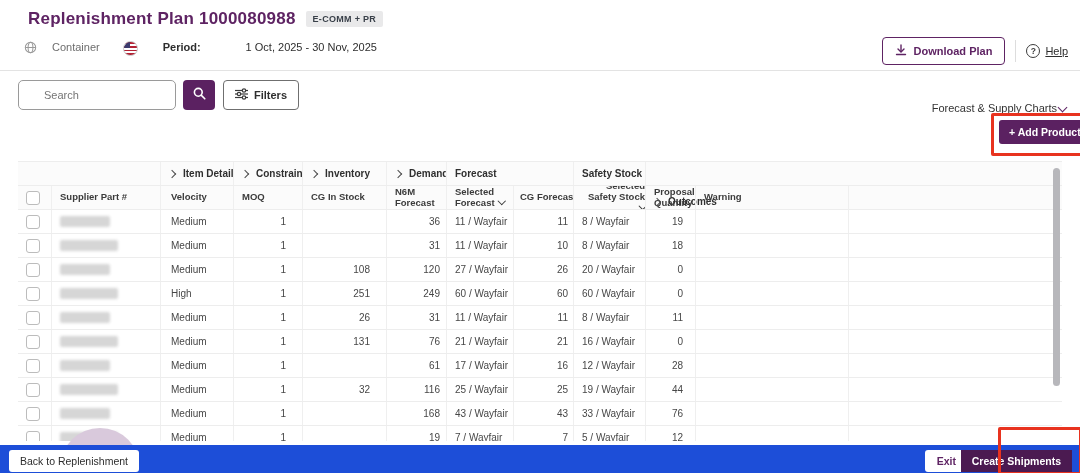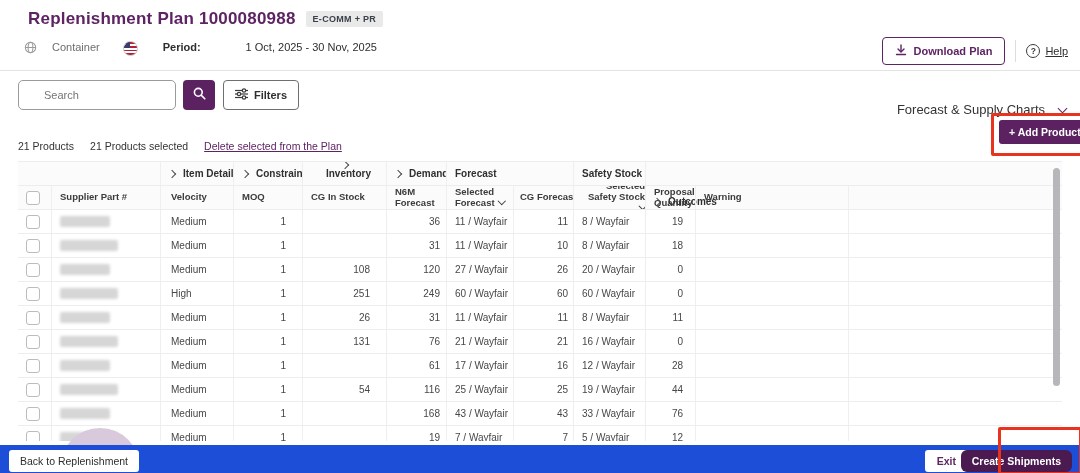--- a/index.html
+++ b/index.html
@@ -28,21 +28,21 @@
   .help a{color:#2d2d2d;text-decoration:underline;}
 
   
   .search-input{position:absolute;left:18px;top:80px;width:158px;height:30px;box-sizing:border-box;
         border:1px solid #9a9a9a;border-radius:5px;font-size:11px;padding:0 25px;color:#333;outline:none;font-family:inherit;}
   .search-input::placeholder{color:#757575;}
   .search-btn{position:absolute;left:183px;top:80px;width:32px;height:30px;background:#5b2161;border:none;border-radius:4px;
         display:flex;align-items:center;justify-content:center;cursor:pointer;}
   .filters-btn{position:absolute;left:223px;top:80px;height:30px;background:#fff;border:1px solid #6f6f6f;border-radius:4px;
         display:flex;align-items:center;gap:6px;padding:0 11px;font-size:11px;font-weight:700;color:#2f2f2f;cursor:pointer;}
-  .charts-toggle{position:absolute;right:14px;top:102px;font-size:13px;color:#333;display:flex;align-items:center;gap:14px;cursor:pointer;}
+  .charts-toggle{position:absolute;right:14px;top:102px;font-size:11px;color:#333;display:flex;align-items:center;gap:2px;cursor:pointer;}
   .chev-d{display:inline-block;width:5px;height:5px;border-right:1.6px solid #333;border-bottom:1.6px solid #333;
         transform:rotate(45deg);margin-bottom:2px;}
   .chev-d.purple{border-color:#5e2363;width:6px;height:6px;}
   .add-product-btn{position:absolute;left:999px;top:120px;height:24px;background:#5b2161;color:#fff;border:none;border-radius:3px;
         font-size:10.5px;font-weight:700;padding:0 10px;cursor:pointer;font-family:inherit;}
 
   
   .sel-line{position:absolute;left:18px;top:140px;display:flex;align-items:center;gap:16px;font-size:10.5px;color:#333;}
   .sel-line .del-link{color:#5e2363;text-decoration:underline;cursor:pointer;}
 
@@ -58,21 +58,21 @@
   .c-vel{width:73px;padding-left:10px;}
   .c-moq{width:69px;}  .c-moq.num{padding-right:16px;}
   .c-stock{width:84px;} .c-stock.num{padding-right:16px;}
   .c-n6m{width:60px;}  .c-n6m.num{padding-right:6px;}
   .c-self{width:67px;}
   .c-cgf{width:60px;padding-left:6px;} .c-cgf.num{padding-right:5px;padding-left:0;}
   .c-selss{width:72px;text-align:right;}
   .c-propq{width:50px;} .c-propq.num{padding-right:12px;}
   .c-warn{width:153px;}
   .c-fill{flex:1;border-right:none;}
-  .g-spacer{width:143px;} .g-item{width:73px;} .g-con{width:69px;} .g-inv{width:84px;flex-direction:column;}
+  .g-spacer{width:143px;} .g-item{width:73px;} .g-con{width:69px;} .g-inv{width:84px;}
   .g-dem{width:60px;} .g-fc{width:127px;} .g-ss{width:72px;} .g-out{width:203px;margin-top:28px;} 
   .gcell{font-weight:700;font-size:10px;color:#2f2f2f;}
   .chev-r{display:inline-block;width:5px;height:5px;border-top:1.4px solid #4a4a4a;border-right:1.4px solid #4a4a4a;
         transform:rotate(45deg);margin-right:8px;flex:none;}
   .th{font-weight:700;font-size:9.5px;color:#3b3b3b;line-height:1.15;}
   .th .hwrap{display:block;}
   .th .chev-d{width:4.5px;height:4.5px;margin-left:4px;}
   .hcheckbox,.rcheckbox{appearance:none;-webkit-appearance:none;width:14px;height:14px;border:1.5px solid #bcbcbc;
         border-radius:3px;background:#fff;margin:0;cursor:pointer;flex:none;}
   .blur-block{width:58px;height:11px;background:#d6d6d6;border-radius:2px;filter:blur(1.5px);}
@@ -81,21 +81,21 @@
 
   
   .float-bubble{position:absolute;left:60px;top:428px;width:80px;height:80px;border-radius:50%;
         background:#d9c9dc;z-index:4;}
   .footer{position:absolute;left:0;bottom:0;width:100%;height:28px;background:#1d4ed8;z-index:6;
         display:flex;align-items:center;}
   .footer .back-btn{position:absolute;left:9px;top:5px;height:22px;background:#fff;border:none;border-radius:3px;
         font-size:10.5px;color:#2d2d2d;padding:0 11px;cursor:pointer;font-family:inherit;}
   .footer .exit-btn{position:absolute;right:112px;top:5px;height:22px;background:#fff;border:none;border-radius:3px;
         font-size:10.5px;font-weight:700;color:#5e2363;padding:0 12px;cursor:pointer;font-family:inherit;}
-  .footer .create-btn{position:absolute;right:8px;top:5px;height:22px;background:#4b1a51;border:none;border-radius:6px;
+  .footer .create-btn{position:absolute;right:8px;top:5px;height:22px;background:#4b1a51;border:none;border-radius:0;
         font-size:10.5px;font-weight:700;color:#fff;padding:0 11px;cursor:pointer;font-family:inherit;}
 
   
   .anno{position:absolute;border:3px solid #e8331f;border-radius:2px;z-index:10;pointer-events:none;}
   .anno-add{left:991px;top:113px;width:87px;height:37px;}
   .anno-create{left:998px;top:427px;width:78px;height:42px;}
 </style>
 </head>
 <body>
 
@@ -161,25 +161,20 @@
       </svg>
     </span>
     <span>Filters</span>
   </button>
   <div class="charts-toggle">
     <span>Forecast &amp; Supply Charts</span>
     <span class="chev-d purple"></span>
   </div>
   <button class="add-product-btn nowrap">+ Add Product</button>
 
-  <div class="sel-line">
-    <span>21 Products</span>
-    <span>21 Products selected</span>
-    <span class="del-link">Delete selected from the Plan</span>
-  </div>
 
   <div class="tbl">
 
     <div class="gtr">
       <div class="td g-spacer"></div>
       <div class="td g-item gcell">
           <span class="chev-r"></span>
           <span class="nowrap">Item Details</span>
         </div>
       <div class="td g-con gcell">
@@ -380,21 +375,21 @@
 
     <div class="tr">
       <div class="td c-check">
             <input type="checkbox" class="rcheckbox" style="">
           </div>
       <div class="td c-part">
             <span class="blur-block"></span>
           </div>
       <div class="td c-vel">Medium</div>
       <div class="td c-moq num">1</div>
-      <div class="td c-stock num">54</div>
+      <div class="td c-stock num">32</div>
       <div class="td c-n6m num">116</div>
       <div class="td c-self">25 / Wayfair</div>
       <div class="td c-cgf num">25</div>
       <div class="td c-selss">19 / Wayfair</div>
       <div class="td c-propq num">44</div>
       <div class="td c-warn"></div>
       <div class="td c-fill"></div>
     </div>
 
     <div class="tr">

